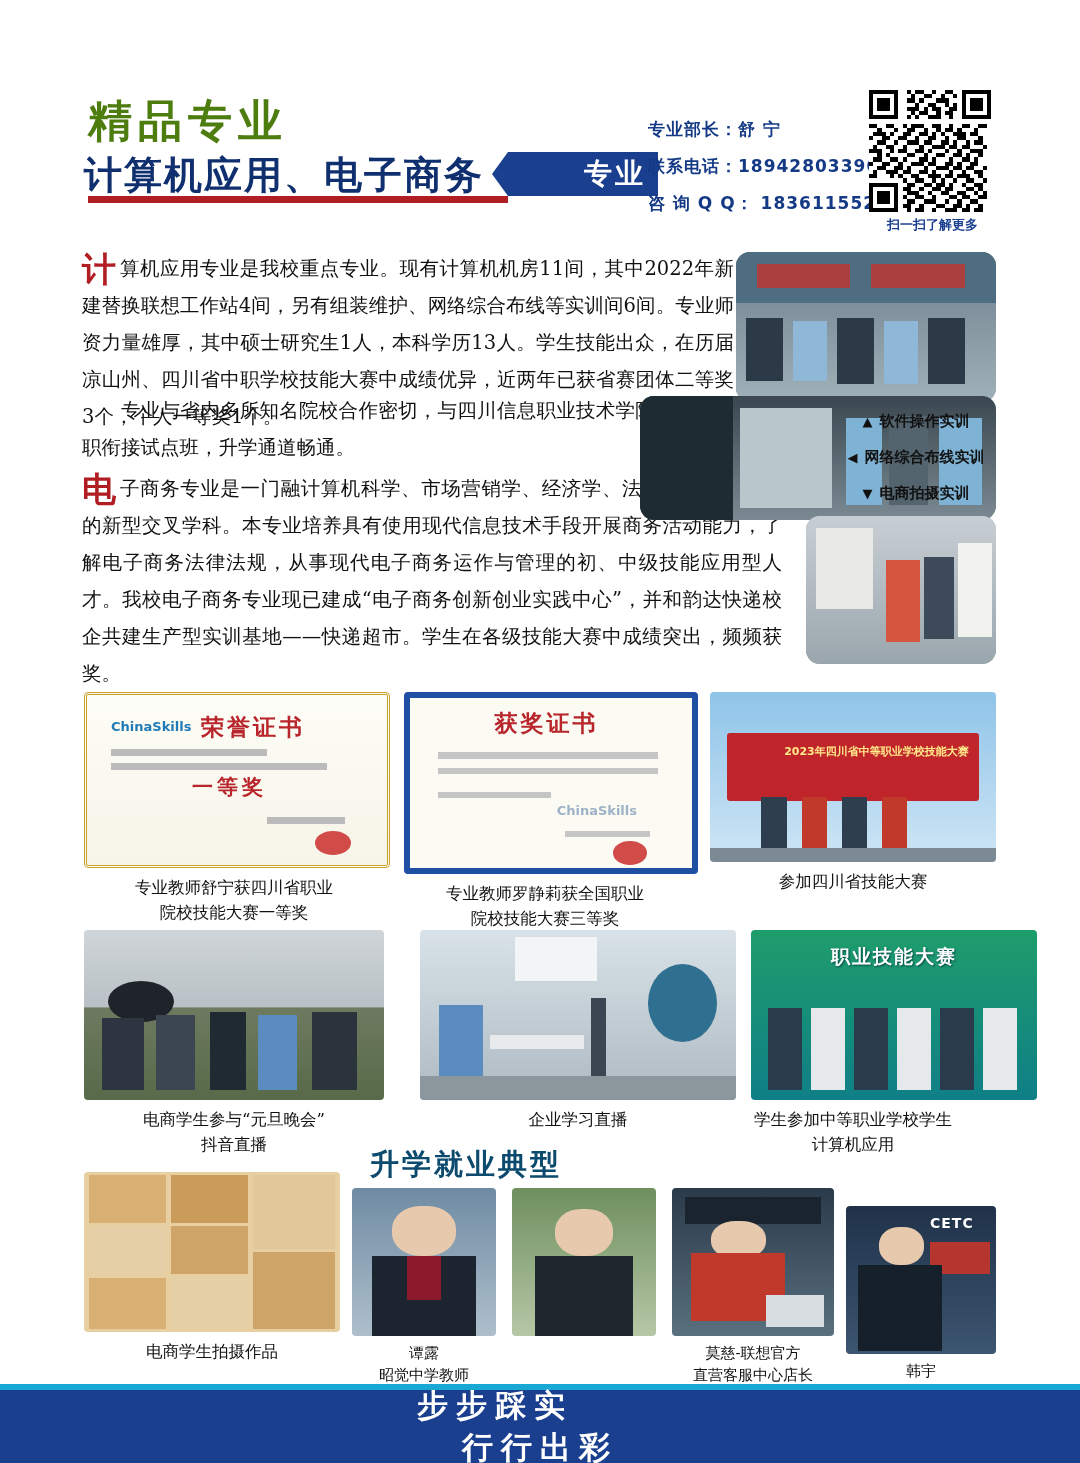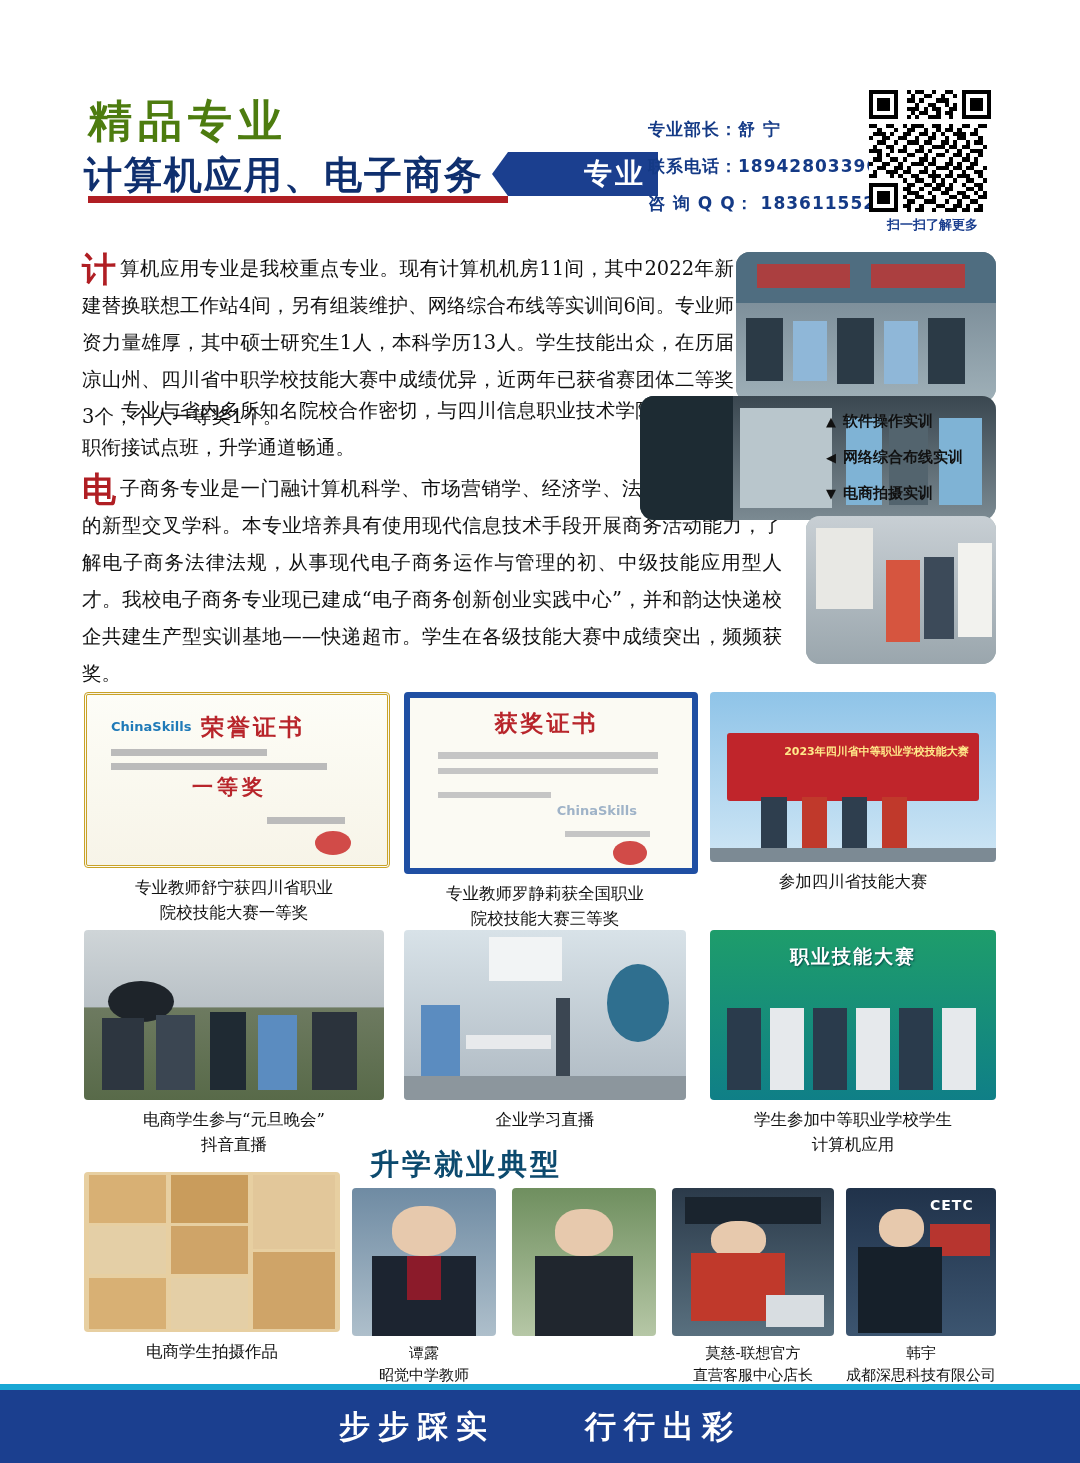--- a/index.html
+++ b/index.html
@@ -66,21 +66,21 @@
   #p2{left:82px;top:392px;width:652px;text-indent:39px;}
   #p3{left:82px;top:470px;width:700px;}
 
   
   .photo{position:absolute;border-radius:14px;overflow:hidden;background:#9aa;}
   .photo .inner{width:100%;height:100%;position:relative;}
   #ph1{left:736px;top:252px;width:260px;height:150px;}
   #ph2{left:640px;top:396px;width:356px;height:124px;}
   #ph3{left:806px;top:516px;width:190px;height:148px;}
 
-  .legend{position:absolute;left:826px;top:412px;width:180px;}
+  .legend{position:absolute;left:826px;top:412px;width:180px;text-align:center;}
   .legend div{
     font-size:15px;color:#111;margin-bottom:17px;white-space:nowrap;font-weight:bold;
     font-family:"DejaVu Serif","Liberation Serif",serif;
   }
   .legend .mk{display:inline-block;margin-right:7px;font-size:13px;}
 
   
   .cell{position:absolute;}
   .cell .img{width:100%;border-radius:4px;overflow:hidden;position:relative;}
   .cap{
@@ -89,64 +89,64 @@
   }
   #c1{left:84px;top:692px;width:300px;}
   #c1 .img{height:170px;}
   #c2{left:404px;top:692px;width:282px;}
   #c2 .img{height:170px;}
   #c3{left:710px;top:692px;width:286px;}
   #c3 .img{height:170px;}
 
   #g1{left:84px;top:930px;width:300px;}
   #g1 .img{height:170px;}
-  #g2{left:404px;top:930px;width:282px;}
+  #g2{left:420px;top:930px;width:316px;}
   #g2 .img{height:170px;}
   #g3{left:710px;top:930px;width:286px;}
   #g3 .img{height:170px;}
 
   
   .sec-title{
     position:absolute;left:370px;top:1145px;font-size:29px;font-weight:bold;
     color:#0c4a6e;letter-spacing:3px;
     font-family:"DejaVu Serif","Liberation Serif",serif;
   }
   #t0{left:84px;top:1172px;width:256px;}
   #t0 .img{height:160px;}
   #t1{left:352px;top:1188px;width:144px;}
   #t1 .img{height:148px;}
   #t2{left:512px;top:1188px;width:144px;}
   #t2 .img{height:148px;}
   #t3{left:672px;top:1188px;width:162px;}
   #t3 .img{height:148px;}
   #t4{left:846px;top:1188px;width:150px;}
-  #t4 .img{height:148px;}
+  #t4 .img{height:148px;margin-top:18px;}
   .cap2{text-align:center;font-size:15px;line-height:22px;color:#111;margin-top:6px;
     font-family:"DejaVu Serif","Liberation Serif",serif;}
 
   
   #footer{
     position:absolute;left:0;top:1390px;width:1080px;height:73px;
-    background:#1b3f8f;display:flex;align-items:center;justify-content:center;
+    background:#1b3f8f;display:flex;align-items:center;justify-content:center;flex-direction:column;
   }
   #footer .f{
     color:#fff;font-size:31px;font-weight:bold;letter-spacing:8px;
     font-family:"DejaVu Serif","Liberation Serif",serif;
   }
   #footer .f:first-child{margin-right:90px;}
   .edge{position:absolute;left:0;top:1384px;width:1080px;height:6px;background:#19a7d4;}
 
   
   .cert{background:linear-gradient(#fdfdf7,#f7f4e8);border:3px double #c9a227;}
   .cert2{background:#fbfaf3;border:6px solid #1f4fa3;}
   .sky{background:linear-gradient(#8fc4e8,#cfe6f5);}
   .red-banner{position:absolute;left:6%;top:24%;width:88%;height:40%;background:#c0252b;border-radius:3px;}
   .court{background:linear-gradient(#cfd5d8 0%,#b9c1c6 45%,#6d7a60 46%,#586a49 100%);}
   .studio{background:linear-gradient(#d8e2e8,#aeb9c2);}
-  .green-banner{background:linear-gradient(#1e9d6b,#0f7f87);}
+  .green-banner{background:linear-gradient(#1e9d6b,#0f7f87);margin-left:41px;}
   .food{background:#e7cfa1;}
   .portrait{background:linear-gradient(#6f8ba3,#aebfcb);}
   .office{background:linear-gradient(#2b3a4a,#59707f);}
   .cetc{background:linear-gradient(#20324a,#3c5570);}
   .classroom{background:linear-gradient(#6d7f8c,#9fb0b8);}
   .lab{background:linear-gradient(#3a4750,#7b8a92);}
   .photo-studio{background:linear-gradient(#c8cfd4,#9aa6ad);}
   .mini{position:absolute;background:rgba(255,255,255,.35);}
 </style>
 </head>

